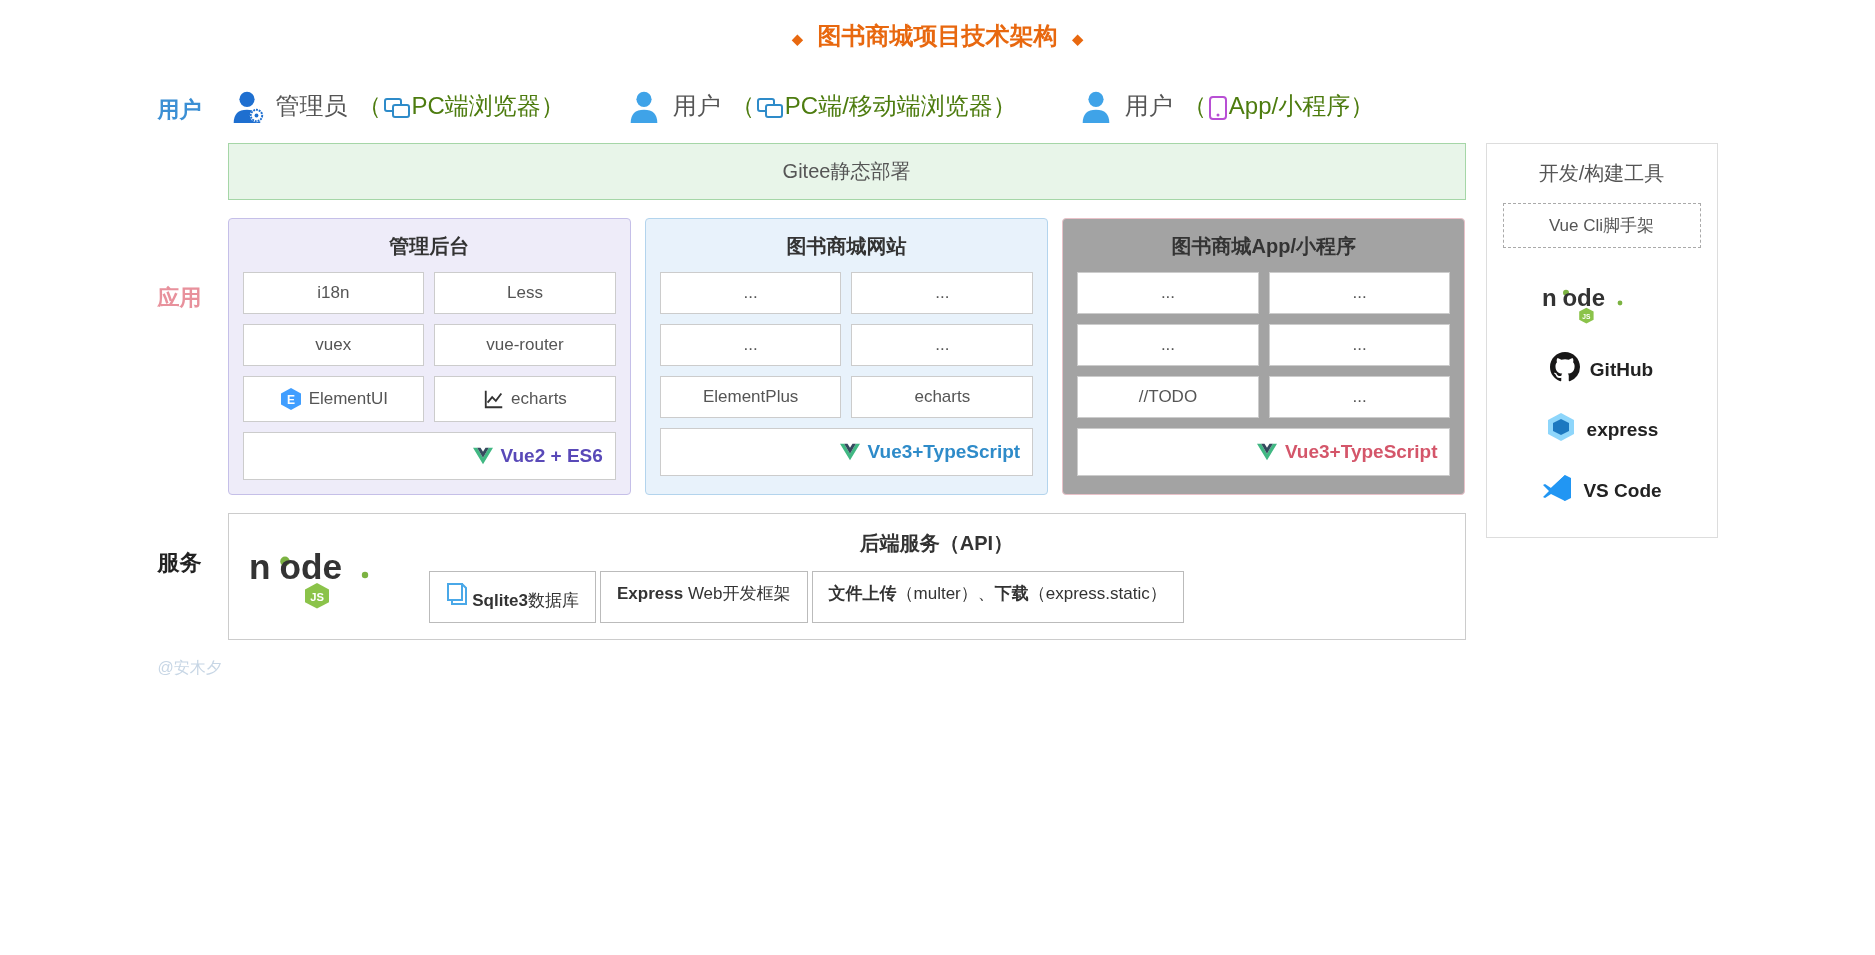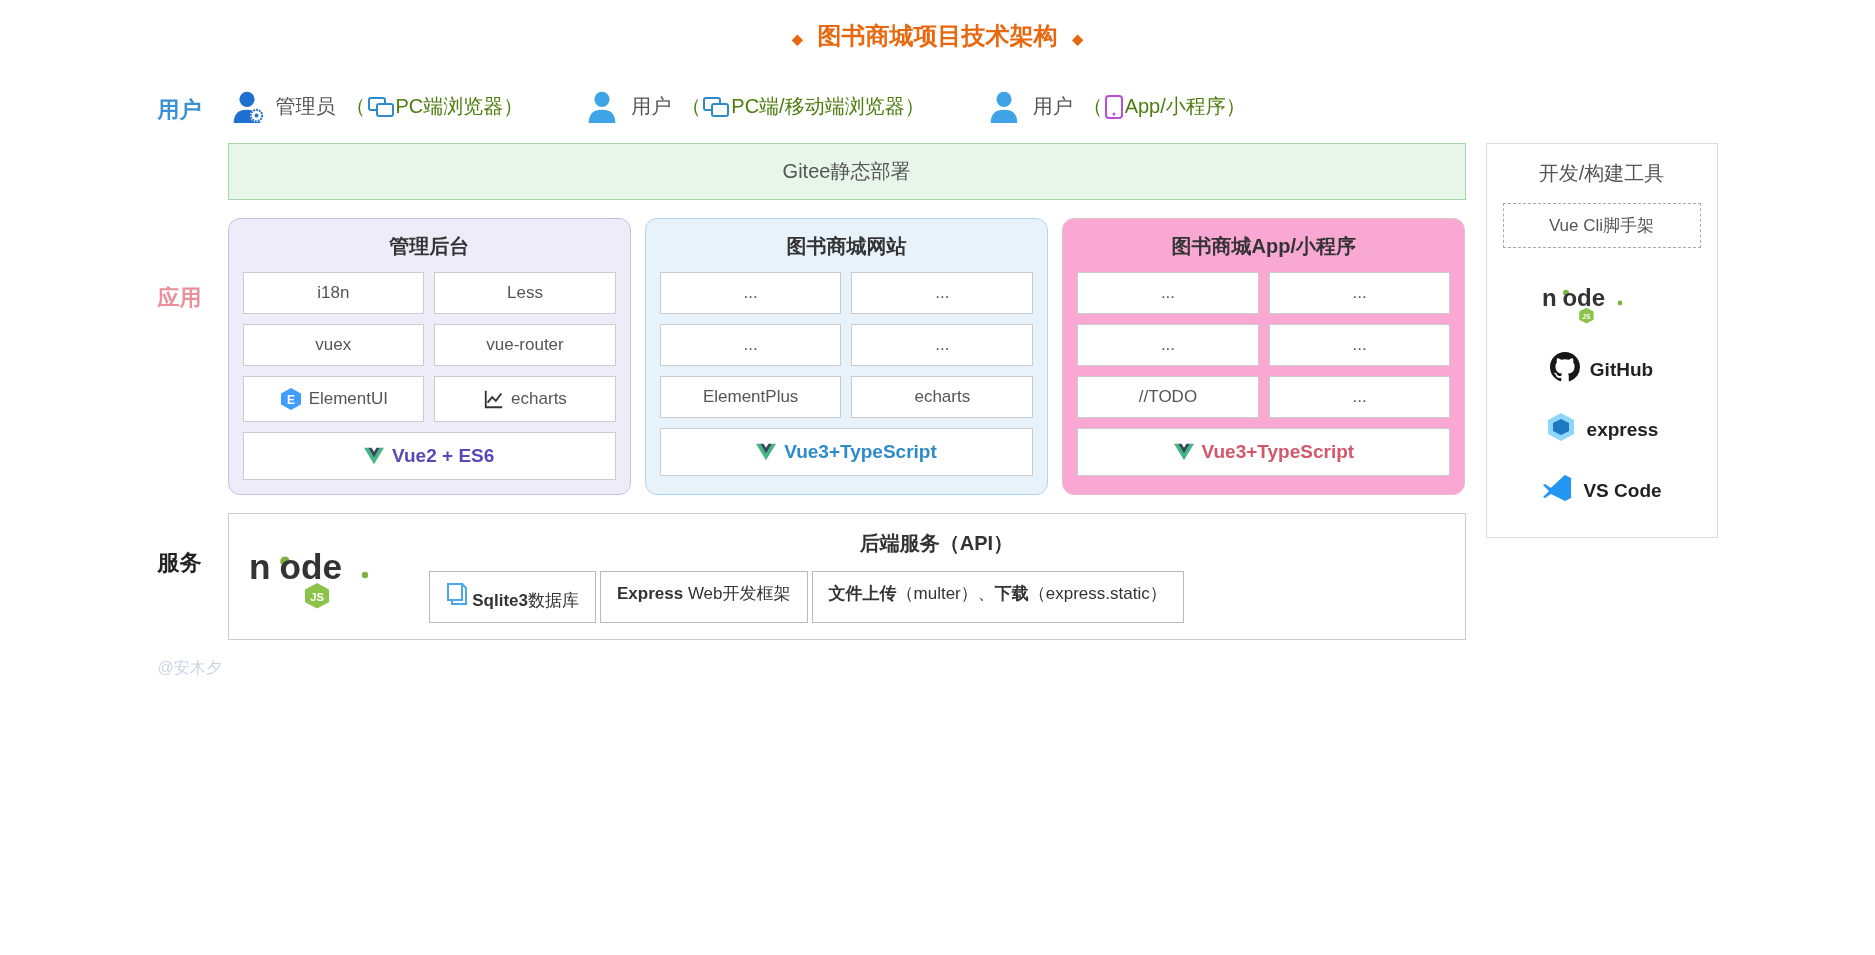--- a/index.html
+++ b/index.html
@@ -10,35 +10,35 @@
 .row{display:flex;align-items:flex-start;margin-bottom:18px}
 .row-label{width:70px;flex-shrink:0;font-size:22px;font-weight:bold;padding-top:8px}
 .row-label.blue{color:#3b8fd4}
 .row-label.pink{color:#e8919c;padding-top:140px}
 .row-label.black{color:#222;padding-top:35px}
 .row-content{flex:1;min-width:0}
 .main-flex{display:flex;gap:20px}
 .left-col{flex:1;min-width:0}
 .right-col{width:232px;flex-shrink:0}
 .users{display:flex;gap:60px;align-items:center}
-.user-item{display:flex;align-items:center;gap:10px;font-size:20px;color:#555}
+.user-item{display:flex;align-items:center;gap:10px;font-size:24px;color:#555}
 .user-icon{width:38px;height:38px;position:relative}
 .user-icon svg{width:100%;height:100%}
 .paren{color:#4d7c0f}
 .browser-icon{display:inline-flex;align-items:center;vertical-align:middle;margin:0 2px}
 .gitee-bar{background:#e8f5e9;border:1px solid #a5d6a7;text-align:center;padding:14px;font-size:20px;color:#555;margin-bottom:18px}
 .app-row{display:flex;gap:14px}
-.panel{flex:1;border:1px solid;border-radius:12px;padding:14px}
+.panel{flex:1;border:1px solid;border-radius:4px;padding:14px}
 .panel.purple{background:#eeecf9;border-color:#c5bfe8}
 .panel.blue{background:#e8f2fb;border-color:#b3d4ed}
-.panel.pink{background:#f9a8d4;border-color:#e8c1c8}
+.panel.pink{background:#a3a3a3;border-color:#e8c1c8}
 .panel-title{text-align:center;font-size:20px;font-weight:bold;color:#333;margin-bottom:12px}
 .tech-grid{display:grid;grid-template-columns:1fr 1fr;gap:10px;margin-bottom:10px}
 .tech-cell{background:#fff;border:1px solid #ccc;padding:10px;text-align:center;font-size:17px;color:#555;display:flex;align-items:center;justify-content:center;gap:6px}
-.framework-bar{background:#fff;border:1px solid #ccc;padding:12px;text-align:center;font-size:19px;font-weight:bold;display:flex;align-items:center;justify-content:center;gap:8px}
+.framework-bar{background:#fff;border:1px solid #ccc;padding:12px;text-align:center;font-size:19px;font-weight:bold;display:flex;align-items:center;justify-content:flex-end;gap:8px}
 .framework-bar.purple{color:#5949b8}
 .framework-bar.blue{color:#2e8bc9}
 .framework-bar.pink{color:#d4566a}
 .vue-logo{width:20px;height:18px}
 .service-panel{border:1px solid #ccc;padding:16px 20px;display:flex;align-items:center;gap:20px}
 .node-logo{width:160px;flex-shrink:0}
 .service-right{flex:1}
 .service-title{text-align:center;font-size:20px;font-weight:bold;margin-bottom:14px}
 .service-cells{display:flex;gap:4px}
 .service-cell{border:1px solid #bbb;padding:10px 16px;font-size:17px;background:#fff}

